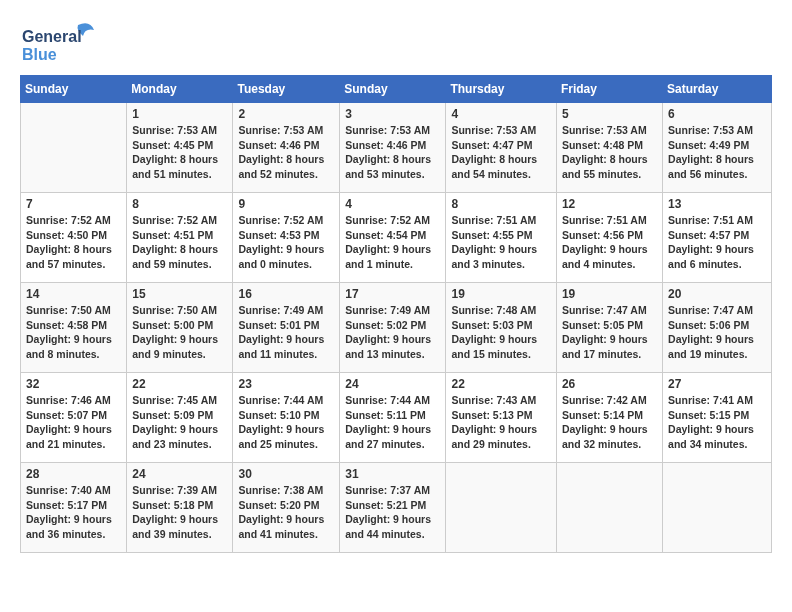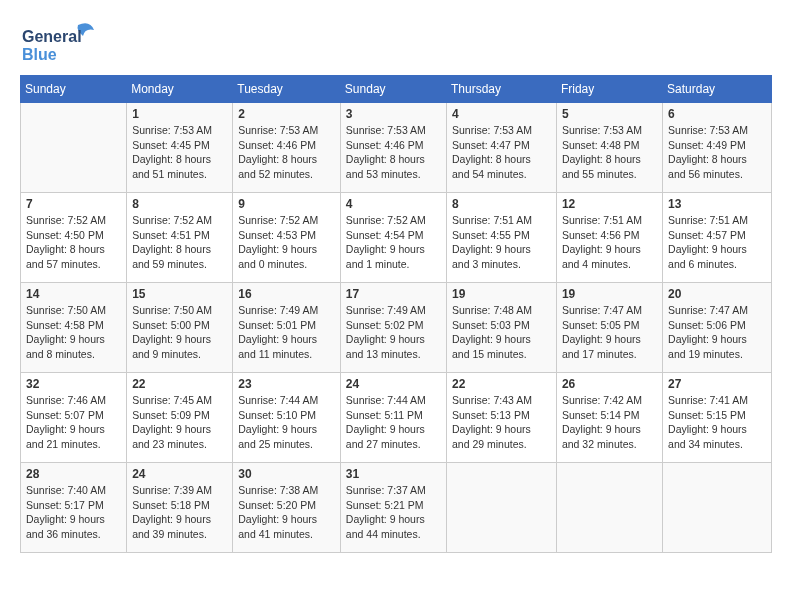--- a/index.html
+++ b/index.html
@@ -32,21 +32,21 @@
       width: 100%;
       border-collapse: collapse;
       font-size: 11px;
     }
     thead tr th {
       background-color: #3a6bbf;
       color: #fff;
       padding: 6px 4px;
       text-align: left;
       font-size: 12px;
-      font-weight: normal;
+      font-weight: bold;
       border: 1px solid #3a6bbf;
     }
     tbody tr td {
       border: 1px solid #ccc;
       padding: 4px 5px;
       vertical-align: top;
       min-height: 80px;
       height: 90px;
       background: #fff;
     }
@@ -57,20 +57,21 @@
       font-weight: bold;
       font-size: 12px;
       color: #333;
       display: block;
       margin-bottom: 2px;
     }
     .day-info {
       font-size: 10.5px;
       color: #333;
       line-height: 1.4;
+      font-weight: bold;
     }
     .logo-wrapper {
       display: flex;
       align-items: flex-end;
       gap: 4px;
     }
   </style>
 </head>
 <body>
 

